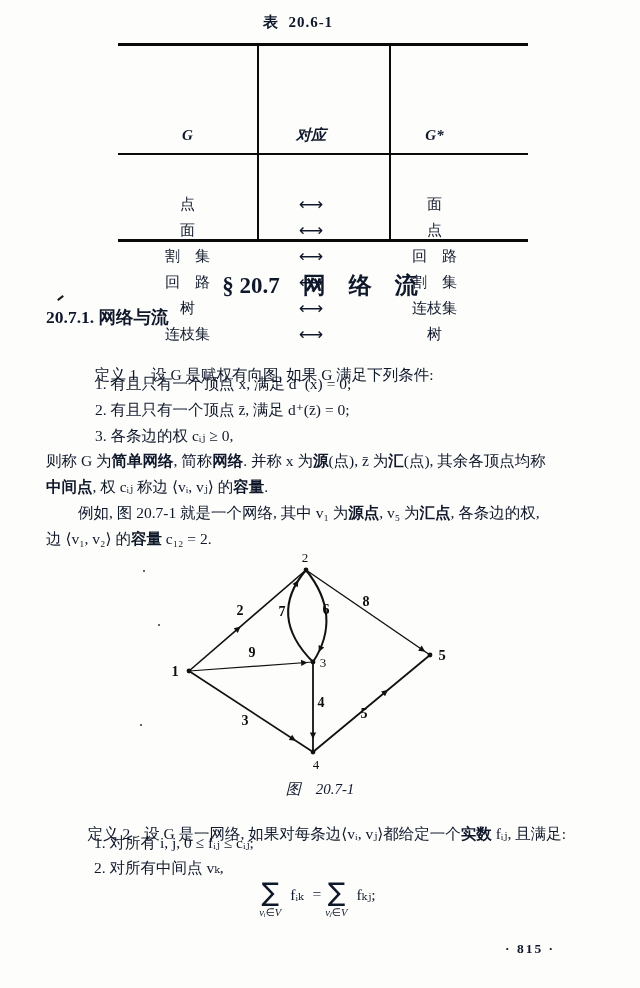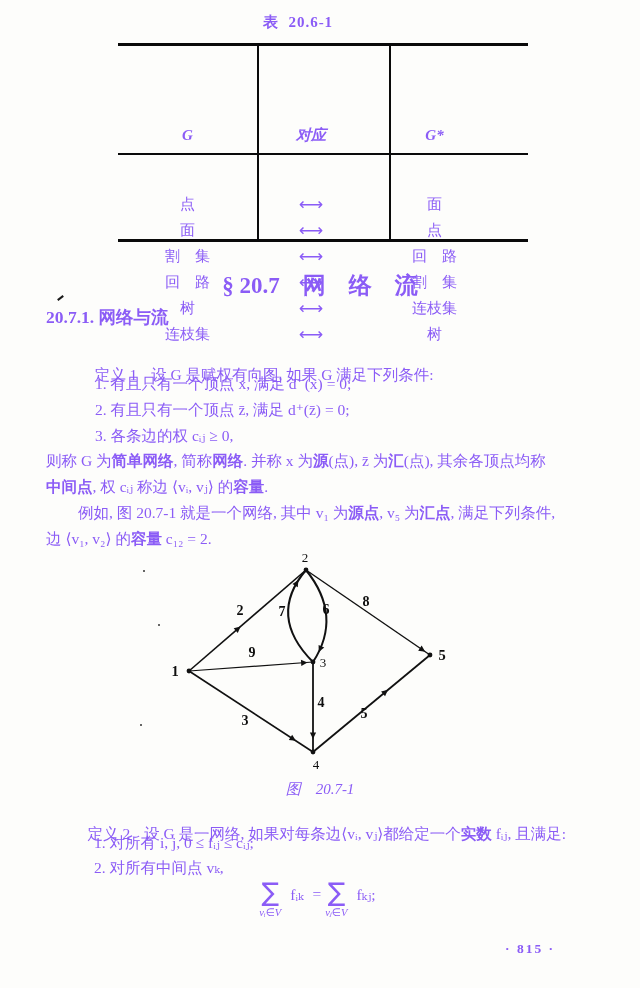--- a/index.html
+++ b/index.html
@@ -1,18 +1,18 @@
 <!DOCTYPE html>
 <html><head>
 <meta charset="utf-8">
 <style>
   html,body{margin:0;padding:0;background:#d9d9d9;}
   .page{
     position:relative;width:640px;height:988px;margin:0 auto;
-    background:#fdfdfb;color:#8b5cf6;overflow:hidden;
+    background:#fdfdfb;color:#0f172a;overflow:hidden;
     font-family:"Liberation Serif","DejaVu Serif","DejaVu Sans",serif;
   }
   .abs{position:absolute;white-space:pre;}
   .bold{font-weight:bold;}
 
   
   .tbl-title{left:118px;top:13px;width:360px;text-align:center;font-weight:bold;font-size:15px;letter-spacing:1px;}
   .tbl{left:118px;top:43px;width:410px;height:193px;
        border-top:3px solid #0a0a0a;border-bottom:3px solid #0a0a0a;}
   .tbl .vline{position:absolute;top:0;bottom:0;width:2px;background:#0a0a0a;}
@@ -71,21 +71,21 @@
 
   <div class="line" style="left:79px;top:347px;">
     <span class="def-label">定义 1</span><span>设 G 是赋权有向图, 如果 G 满足下列条件:</span>
   </div>
   <div class="line" style="left:95px;top:374px;">1. 有且只有一个顶点 x, 满足 d⁻(x) = 0;</div>
   <div class="line" style="left:95px;top:400px;">2. 有且只有一个顶点 z̄, 满足 d⁺(z̄) = 0;</div>
   <div class="line" style="left:95px;top:426px;">3. 各条边的权 cᵢⱼ ≥ 0,</div>
   <div class="line" style="left:46px;top:451px;"><span>则称 G 为</span><span class="bold">简单网络</span><span>, 简称</span><span class="bold">网络</span><span>. 并称 x 为</span><span class="bold">源</span><span>(点), z̄ 为</span><span class="bold">汇</span><span>(点), 其余各顶点均称</span></div>
   <div class="line" style="left:46px;top:477px;"><span class="bold">中间点</span><span>, 权 cᵢⱼ 称边 ⟨vᵢ, vⱼ⟩ 的</span><span class="bold">容量</span><span>.</span></div>
 
-  <div class="line" style="left:78px;top:503px;"><span>例如, 图 20.7-1 就是一个网络, 其中 v₁ 为</span><span class="bold">源点</span><span>, v₅ 为</span><span class="bold">汇点</span><span>, 满足下列条件,</span></div>
+  <div class="line" style="left:78px;top:503px;"><span>例如, 图 20.7-1 就是一个网络, 其中 v₁ 为</span><span class="bold">源点</span><span>, v₅ 为</span><span class="bold">汇点</span><span>, 各条边的权,</span></div>
   <div class="line" style="left:46px;top:529px;"><span>边 ⟨v₁, v₂⟩ 的</span><span class="bold">容量</span><span> c₁₂ = 2.</span></div>
 
   <svg class="fig" viewBox="0 0 440 235">
       <path d="M 89 126 Q 147.5 75.5 206 25" fill="none" stroke="#111" stroke-width="1.6"></path>
       <polygon points="140.5622990853602,81.48895549041558 137.74340028329976,88.01764674852713 133.6920015459799,83.32444227064177" fill="#111"></polygon>
       <text x="140" y="70" class="edge-label">2</text>
       <path d="M 213 117 Q 167 71 206 25" fill="none" stroke="#111" stroke-width="2"></path>
       <polygon points="198.3702976003675,35.12288968203296 197.79265302016302,42.21064861832308 192.4507517791019,39.06357201761098" fill="#111"></polygon>
       <text x="182" y="71" class="edge-label">7</text>
       <path d="M 206 25 Q 243 71 213 117" fill="none" stroke="#111" stroke-width="2"></path>

